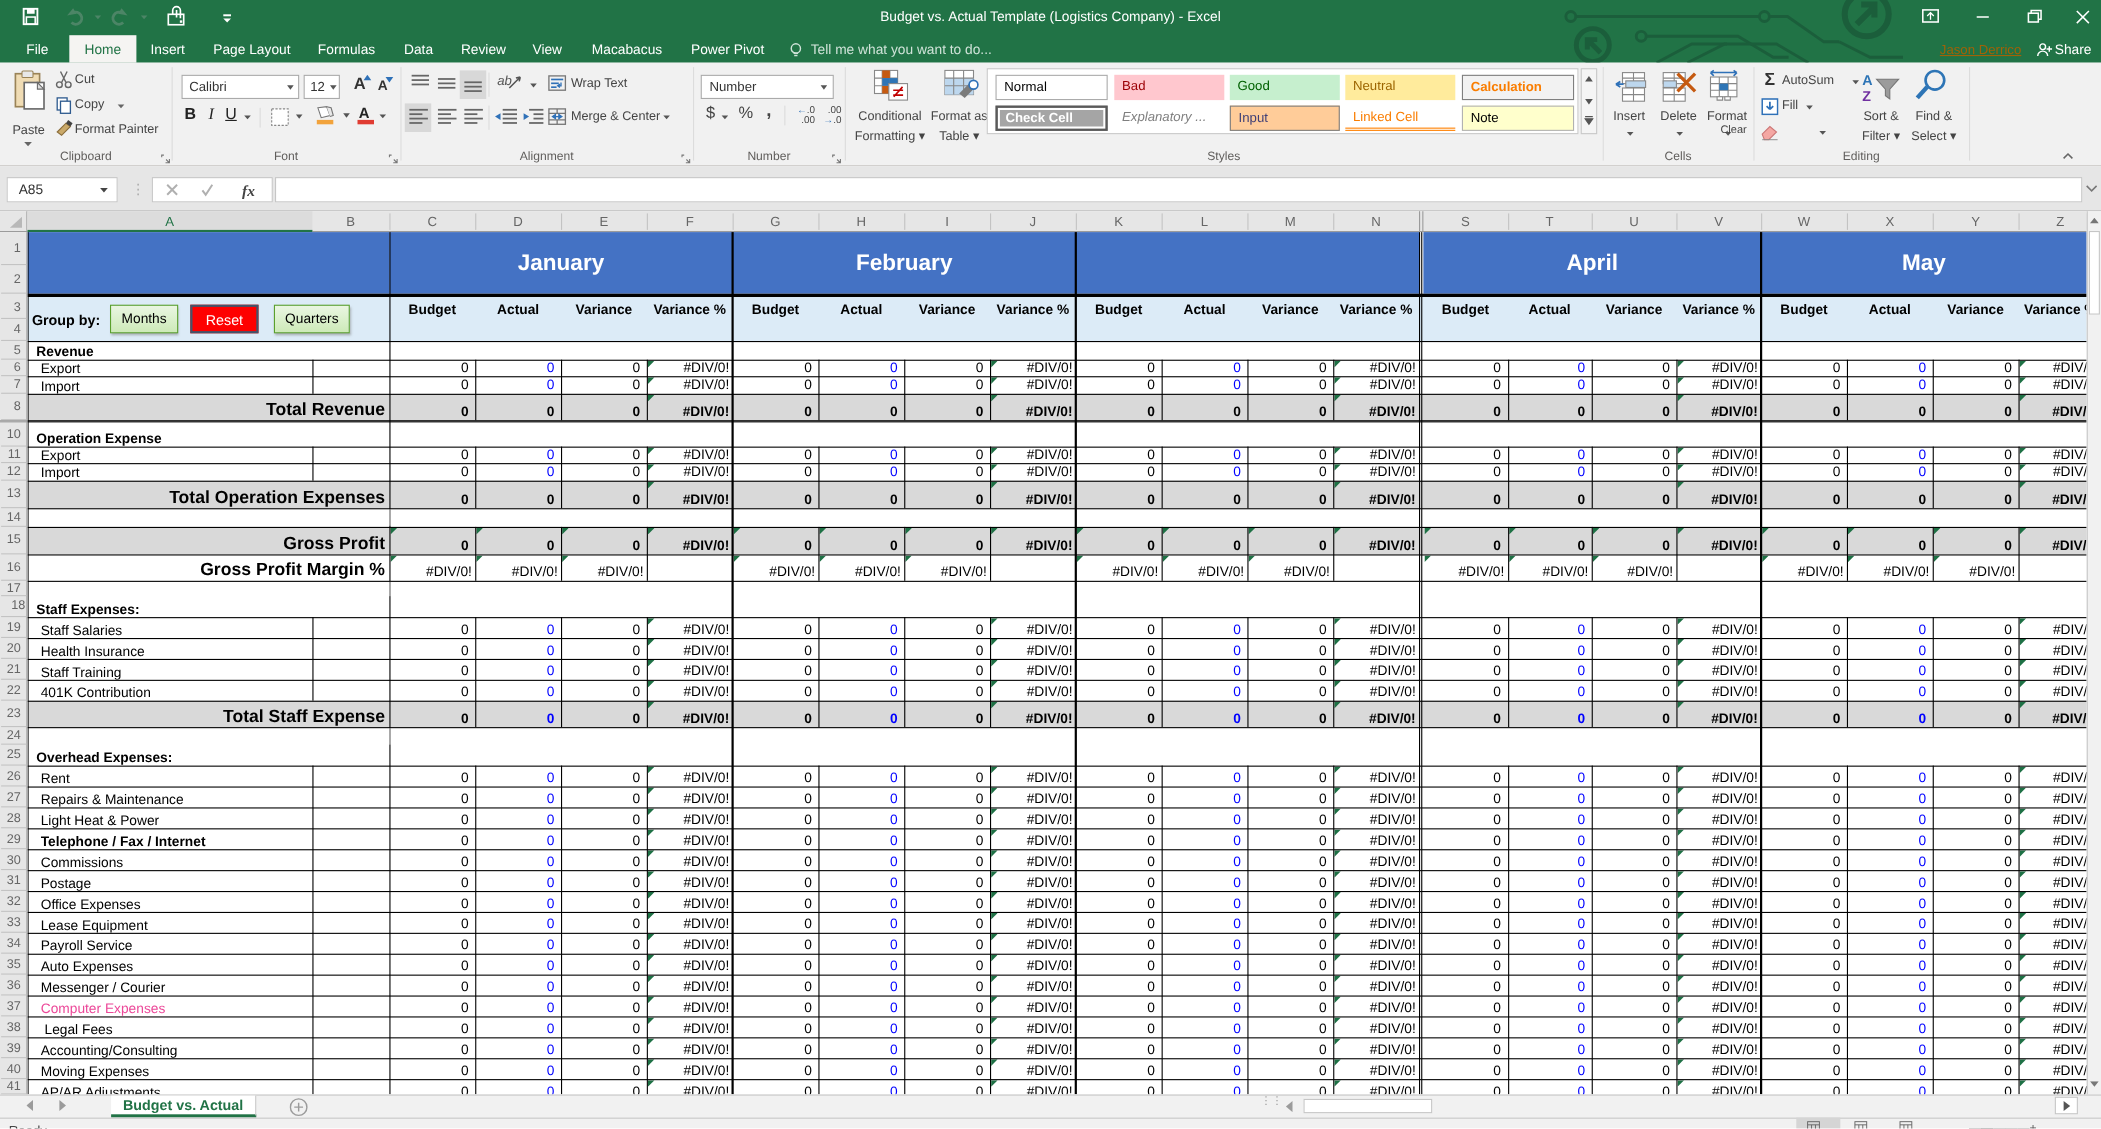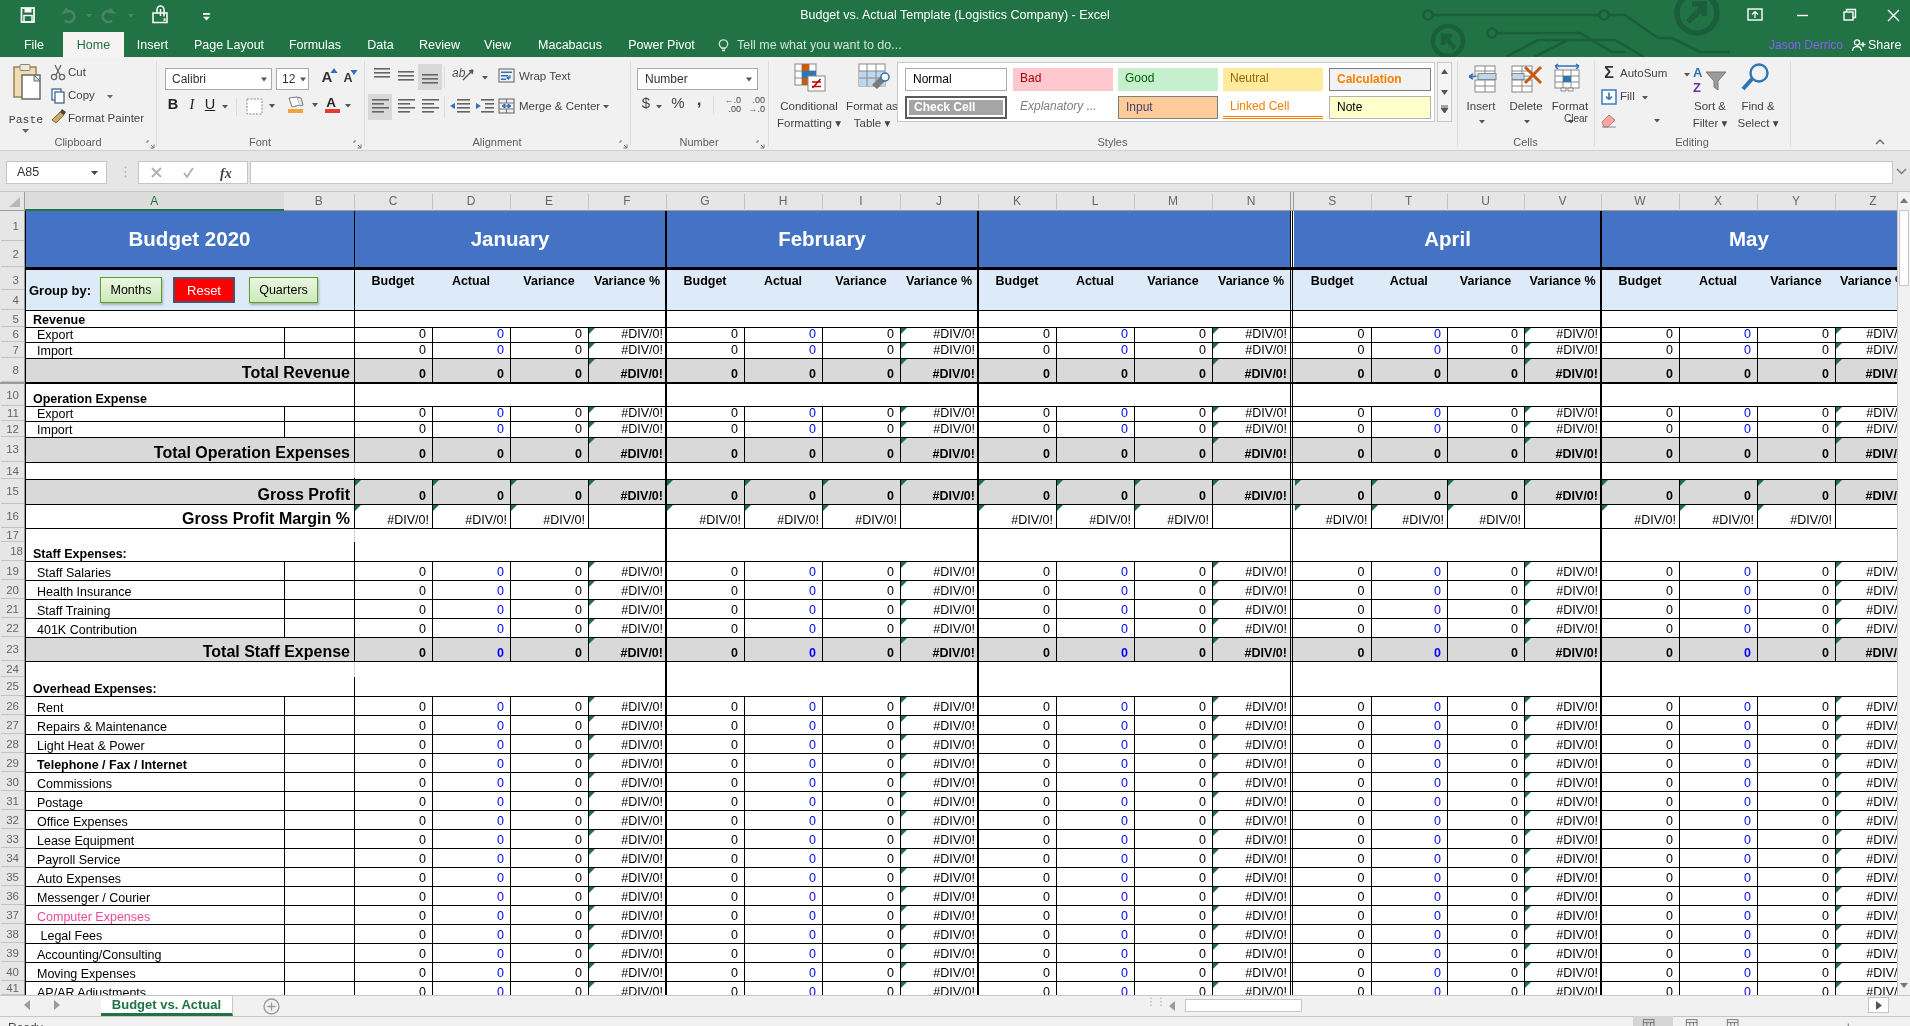--- a/index.html
+++ b/index.html
@@ -72,21 +72,21 @@
 <div style="position:absolute;left:471px;top:36px;width:53px;height:18px;color:#fff;font-size:12.5px;text-align:center;line-height:18px;">View</div>
 <div style="position:absolute;left:524px;top:36px;width:92px;height:18px;color:#fff;font-size:12.5px;text-align:center;line-height:18px;">Macabacus</div>
 <div style="position:absolute;left:616px;top:36px;width:91px;height:18px;color:#fff;font-size:12.5px;text-align:center;line-height:18px;">Power Pivot</div>
 <svg style="position:absolute;left:716px;top:38px" width="15" height="15" viewBox="0 0 15 15">
     <g fill="none" stroke="#cfe3d8" stroke-width="1.3">
       <circle cx="7.5" cy="6" r="4.2"></circle>
       <path d="M5.5 10.5 h4 M6 12.5 h3"></path>
     </g>
   </svg>
 <div style="position:absolute;left:737px;top:36px;width:220px;height:18px;color:#cfe3d8;font-size:12.5px;line-height:18px;">Tell me what you want to do...</div>
-<div style="position:absolute;left:1758px;top:36px;width:85px;height:18px;color:#8b5cf6;font-size:12px;line-height:18px;text-align:right;">Jason Derrico</div>
+<div style="position:absolute;left:1758px;top:36px;width:85px;height:18px;color:#a16207;font-size:12px;line-height:18px;text-align:center;text-decoration:underline;">Jason Derrico</div>
 <svg style="position:absolute;left:1851px;top:38px" width="16" height="15" viewBox="0 0 16 15">
     <g fill="none" stroke="#fff" stroke-width="1.3">
       <circle cx="6" cy="4.5" r="2.6"></circle>
       <path d="M1.5 13 a4.5 4.5 0 0 1 9 0"></path>
       <path d="M12 4 v5 M9.5 6.5 h5"></path>
     </g>
   </svg>
 <div style="position:absolute;left:1868px;top:36px;width:40px;height:18px;color:#fff;font-size:12.5px;line-height:18px;">Share</div>
 <div style="position:absolute;left:0px;top:57px;width:1910px;height:94px;background:#f1f1f1;border-bottom:1px solid #d2d0ce;"></div>
 <div style="position:absolute;left:156px;top:61px;width:1px;height:85px;background:#dcdcdc;"></div>
@@ -122,21 +122,21 @@
     <g stroke="#777" fill="none" stroke-width="1">
       <path d="M1 3 V1 H3 M5 5 L8 8 M8 4.5 V8 H4.5"></path>
     </g>
   </svg>
 <svg style="position:absolute;left:8px;top:63px" width="40" height="50" viewBox="0 0 40 50">
 <rect x="6" y="4" width="22" height="30" fill="#f0dcb4" stroke="#9a8357" stroke-width="1.5"></rect>
 <rect x="12" y="1.5" width="10" height="6" rx="1" fill="#e8e8e8" stroke="#9a8357"></rect>
 <rect x="14" y="12" width="18" height="24" fill="#fff" stroke="#6a6a6a" stroke-width="1.5"></rect>
 <path d="M26 12 l6 6 h-6 z" fill="#dcdcdc" stroke="#6a6a6a"></path>
 </svg>
-<div style="position:absolute;left:2px;top:113px;width:48px;height:14px;color:#444;font-size:11.5px;text-align:center;font-family:Liberation Mono, monospace;">Paste</div>
+<div style="position:absolute;left:2px;top:113px;width:48px;height:14px;color:#444;font-size:11.5px;text-align:center;">Paste</div>
 <svg style="position:absolute;left:21px;top:128px" width="10" height="6" viewBox="0 0 10 6">
     <path d="M1 1 h7 l-3.5 4 z" fill="#666"></path>
   </svg>
 <svg style="position:absolute;left:50px;top:64px" width="17" height="60" viewBox="0 0 17 60">
 <g fill="none" stroke="#666" stroke-width="1.3">
 <path d="M5 1 l5 10 M11 1 l-5 10"></path>
       <circle cx="4" cy="13" r="2.6"></circle>
       <circle cx="12" cy="13" r="2.6"></circle>
 </g>
 <g fill="none" stroke="#2f5b8f" stroke-width="1.2">
@@ -577,21 +577,20 @@
 <div style="position:absolute;left:329px;top:0px;width:312px;height:56px;background:#4472c4;"></div>
 <div style="position:absolute;left:641px;top:0px;width:312px;height:56px;background:#4472c4;"></div>
 <div style="position:absolute;left:953px;top:0px;width:312px;height:56px;background:#4472c4;"></div>
 <div style="position:absolute;left:1269px;top:0px;width:307px;height:56px;background:#4472c4;"></div>
 <div style="position:absolute;left:1576px;top:0px;width:310px;height:56px;background:#4472c4;"></div>
 <div style="position:absolute;left:0px;top:59px;width:1886px;height:40px;background:#dcebf7;"></div>
 <div style="position:absolute;left:0px;top:146.5px;width:1886px;height:24px;background:#d9d9d9;"></div>
 <div style="position:absolute;left:0px;top:225.5px;width:1886px;height:25.5px;background:#d9d9d9;"></div>
 <div style="position:absolute;left:0px;top:268px;width:1886px;height:24.5px;background:#d9d9d9;"></div>
 <div style="position:absolute;left:0px;top:426px;width:1886px;height:23.5px;background:#d9d9d9;"></div>
-<div style="position:absolute;left:0px;top:0px;width:329px;height:56px;display:flex;align-items:center;justify-content:center;color:#fff;font-size:20.5px;font-weight:bold;">Budget 2020</div>
 <div style="position:absolute;left:329px;top:0px;width:312px;height:56px;display:flex;align-items:center;justify-content:center;color:#fff;font-size:20.5px;font-weight:bold;">January</div>
 <div style="position:absolute;left:641px;top:0px;width:312px;height:56px;display:flex;align-items:center;justify-content:center;color:#fff;font-size:20.5px;font-weight:bold;">February</div>
 <div style="position:absolute;left:1576px;top:0px;width:296px;height:56px;display:flex;align-items:center;justify-content:center;color:#fff;font-size:20.5px;font-weight:bold;">May</div>
 <div style="position:absolute;left:1269px;top:0px;width:307px;height:56px;display:flex;align-items:center;justify-content:center;color:#fff;font-size:20.5px;font-weight:bold;">April</div>
 <div style="position:absolute;left:329px;top:60px;width:78px;height:19px;display:flex;align-items:center;justify-content:center;color:#000;font-size:12.5px;font-weight:bold;">Budget</div>
 <div style="position:absolute;left:407px;top:60px;width:78px;height:19px;display:flex;align-items:center;justify-content:center;color:#000;font-size:12.5px;font-weight:bold;">Actual</div>
 <div style="position:absolute;left:485px;top:60px;width:78px;height:19px;display:flex;align-items:center;justify-content:center;color:#000;font-size:12.5px;font-weight:bold;">Variance</div>
 <div style="position:absolute;left:563px;top:60px;width:78px;height:19px;display:flex;align-items:center;justify-content:center;color:#000;font-size:12.5px;font-weight:bold;">Variance %</div>
 <div style="position:absolute;left:641px;top:60px;width:78px;height:19px;display:flex;align-items:center;justify-content:center;color:#000;font-size:12.5px;font-weight:bold;">Budget</div>
 <div style="position:absolute;left:719px;top:60px;width:78px;height:19px;display:flex;align-items:center;justify-content:center;color:#000;font-size:12.5px;font-weight:bold;">Actual</div>

